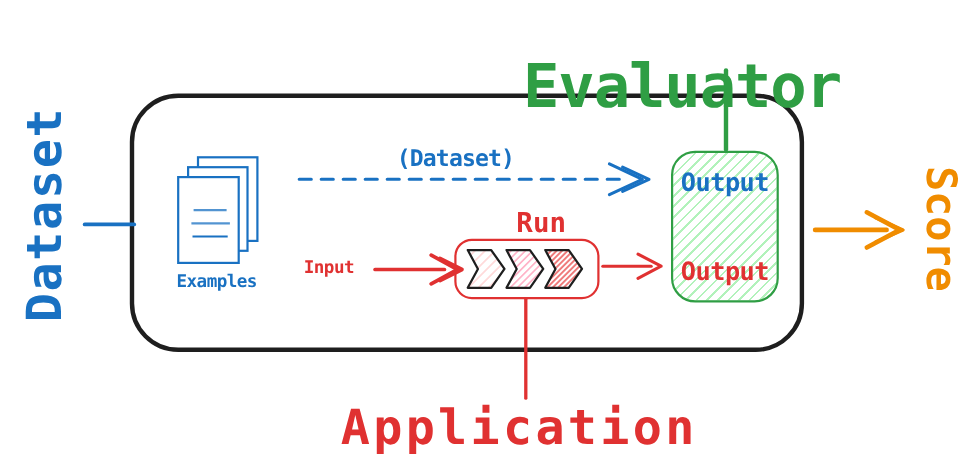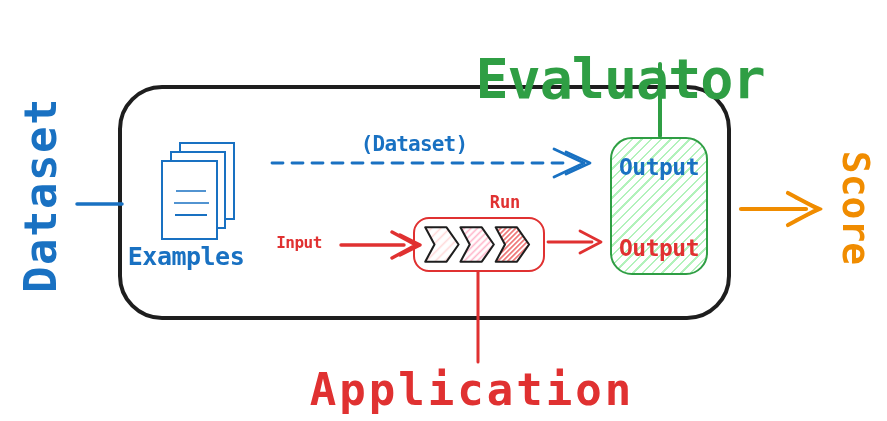--- a/index.html
+++ b/index.html
@@ -13,24 +13,24 @@
   }
   .abs{position:absolute;}
   .label{position:absolute; line-height:1; white-space:nowrap; font-weight:bold;
          transform:translate(-50%,-50%);}
   .lbl-evaluator{left:620px; top:37px;  font-size:55px; color:var(--green); letter-spacing:-1px;margin-top:42px;}
   .lbl-dataset  {left:41px;  top:195px; font-size:44px; color:var(--blue);
                  transform:translate(-50%,-50%) rotate(-90deg); letter-spacing:1.5px;}
   .lbl-score    {left:856px; top:208px; font-size:38px; color:var(--orange);
                  transform:translate(-50%,-50%) rotate(90deg);}
   .lbl-application{left:472px; top:390px; font-size:44px; color:var(--red); letter-spacing:3px;}
-  .lbl-examples {left:186px; top:256px; font-size:25px; color:var(--blue); letter-spacing:-0.5px;}
+  .lbl-examples {left:197px; top:256px; font-size:16px; color:var(--blue); letter-spacing:-0.5px;}
   .lbl-optional {left:414px; top:144px; font-size:21px; color:var(--blue); letter-spacing:-0.8px;}
   .lbl-input    {left:299px; top:243px; font-size:16px; color:var(--red); letter-spacing:-0.5px;}
-  .lbl-run      {left:505px; top:202px; font-size:17px; color:var(--red);}
+  .lbl-run      {left:492px; top:202px; font-size:25px; color:var(--red);}
   .lbl-output-top   {left:659px; top:167px; font-size:23px; color:var(--blue); letter-spacing:-0.5px;}
   .lbl-output-bottom{left:659px; top:248px; font-size:23px; color:var(--red);  letter-spacing:-0.5px;}
 
   .main-box{
     left:118px; top:85px; width:613px; height:235px; box-sizing:border-box;
     border:4px solid var(--ink); border-radius:44px; background:transparent;
   }
   .output-box{
     left:610px; top:137px; width:98px; height:138px; box-sizing:border-box;
     border:2px solid var(--green); border-radius:22px;

